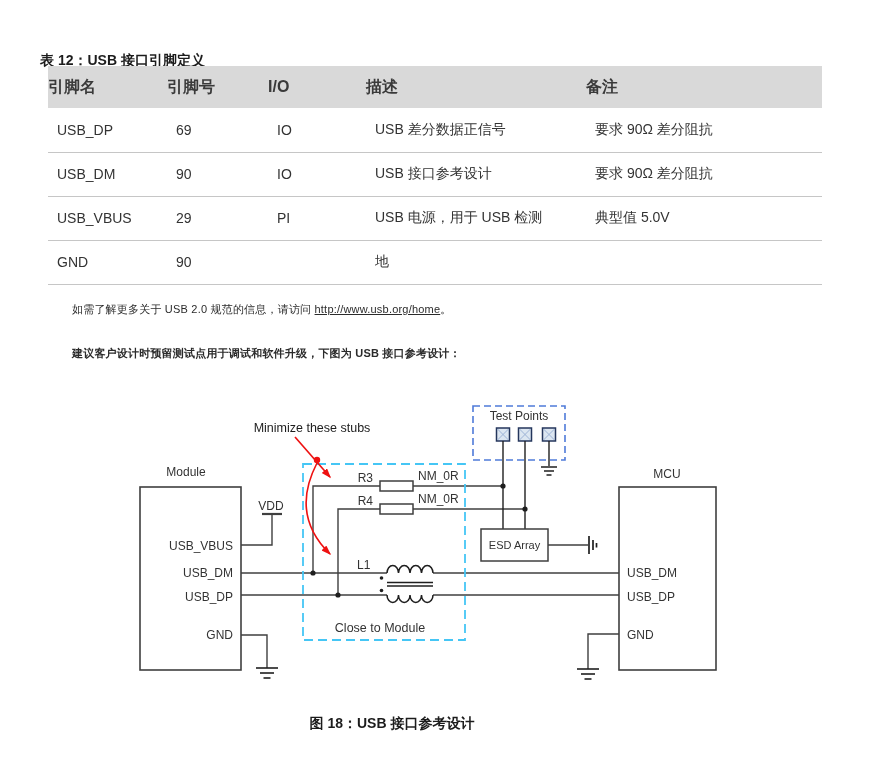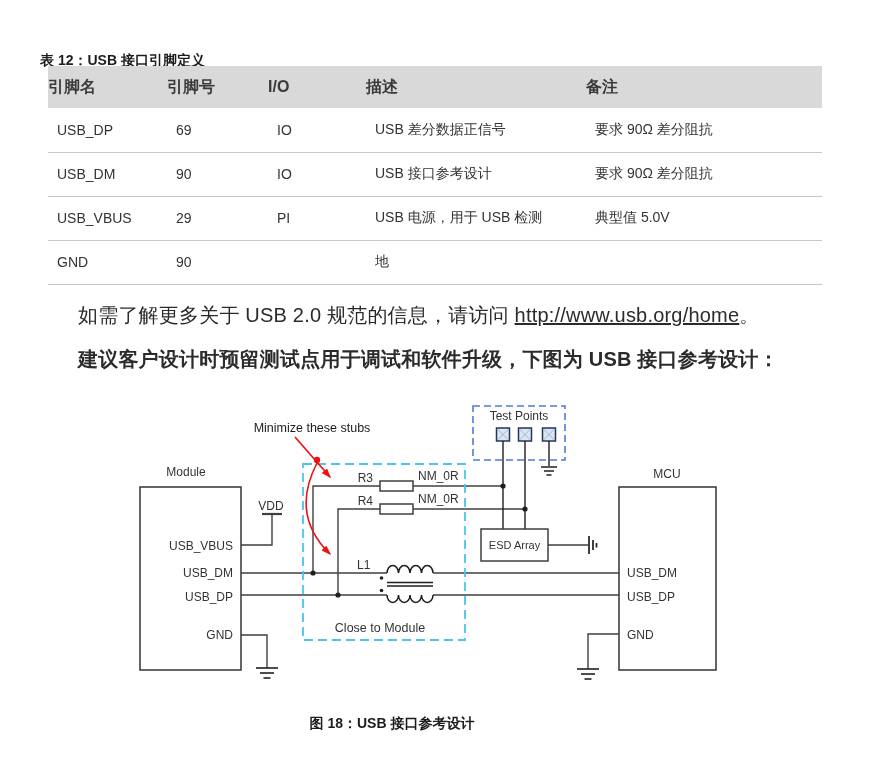--- a/index.html
+++ b/index.html
@@ -28,21 +28,21 @@
   table.pin th {
     background:#d9d9d9; height:42px; text-align:left;
     font-size:16px; font-weight:bold; color:#3a3a3a;
   }
   table.pin td {
     height:44px; padding-left:9px; font-size:14px; color:#333333;
     border-bottom:1px solid #c6c6c6; background:#ffffff;
   }
 
   
-  .para { left:78px; font-size:20px; color:#2b2b2b; letter-spacing:0.2px; }
+  .para { left:72px; font-size:11px; color:#2b2b2b; letter-spacing:0.2px; }
   #para-1 { top:302px; }
   #para-2 { top:346px;font-weight:bold; }
   #usb-link { color:#2b2b2b; text-decoration:underline; }
 
   
   #schematic-svg { left:0; top:0; width:870px; height:763px; }
 
   
   #figure-caption {
     left:0; top:715px; width:784px; text-align:center;

